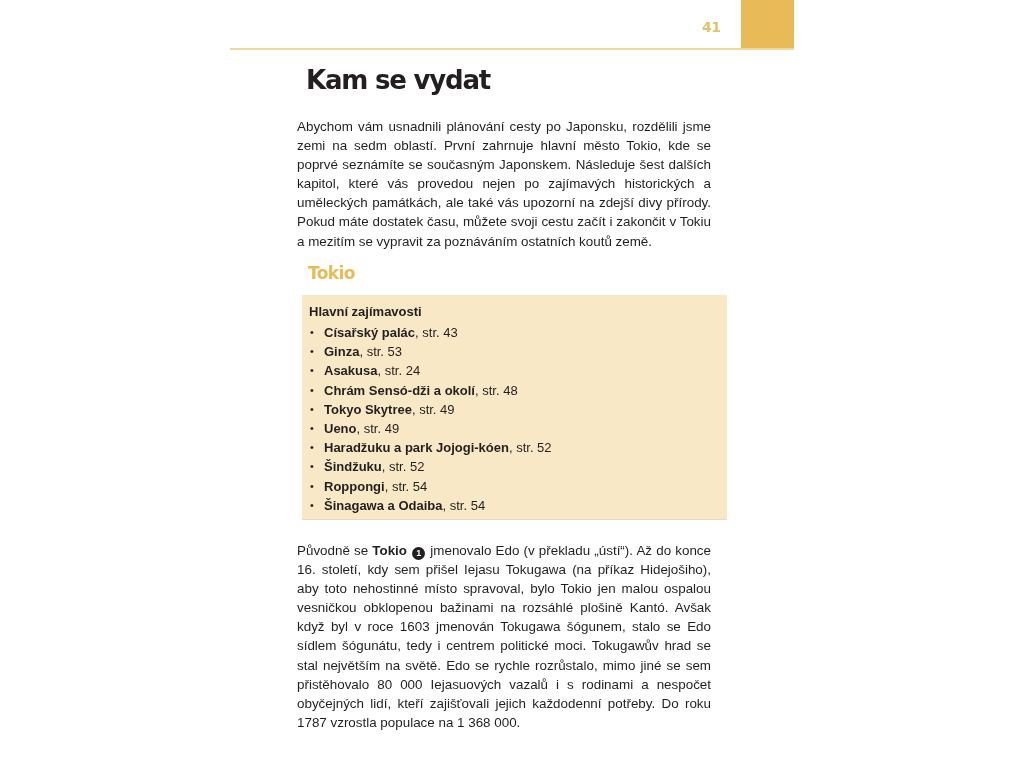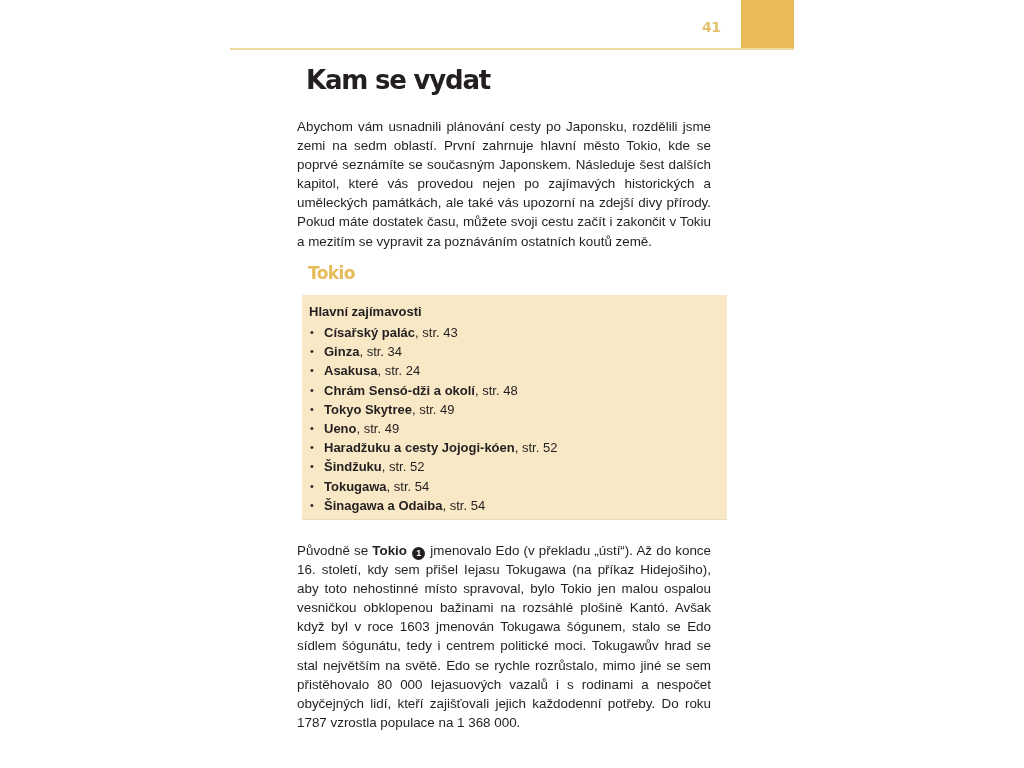--- a/index.html
+++ b/index.html
@@ -154,27 +154,27 @@
   <h1 class="title">Kam se vydat</h1>
 
   <p class="body-text intro">Abychom vám usnadnili plánování cesty po Japonsku, rozdělili jsme zemi na sedm oblastí. První zahrnuje hlavní město Tokio, kde se poprvé seznámíte se současným Japonskem. Následuje šest dalších kapitol, které vás provedou nejen po zajímavých historických a uměleckých památkách, ale také vás upozorní na zdejší divy přírody. Pokud máte dostatek času, můžete svoji cestu začít i zakončit v Tokiu a mezitím se vypravit za poznáváním ostatních koutů země.</p>
 
   <h2 class="section-heading">Tokio</h2>
 
   <div class="highlights-box">
     <h3 class="box-title">Hlavní zajímavosti</h3>
     <ul class="hl-list">
       <li class="hl-item"><span class="bullet">•</span><span class="hl-name">Císařský palác</span><span>, str. 43</span></li>
-      <li class="hl-item"><span class="bullet">•</span><span class="hl-name">Ginza</span><span>, str. 34</span></li>
+      <li class="hl-item"><span class="bullet">•</span><span class="hl-name">Ginza</span><span>, str. 53</span></li>
       <li class="hl-item"><span class="bullet">•</span><span class="hl-name">Asakusa</span><span>, str. 24</span></li>
       <li class="hl-item"><span class="bullet">•</span><span class="hl-name">Chrám Sensó-dži a okolí</span><span>, str. 48</span></li>
       <li class="hl-item"><span class="bullet">•</span><span class="hl-name">Tokyo Skytree</span><span>, str. 49</span></li>
       <li class="hl-item"><span class="bullet">•</span><span class="hl-name">Ueno</span><span>, str. 49</span></li>
-      <li class="hl-item"><span class="bullet">•</span><span class="hl-name">Haradžuku a cesty Jojogi-kóen</span><span>, str. 52</span></li>
+      <li class="hl-item"><span class="bullet">•</span><span class="hl-name">Haradžuku a park Jojogi-kóen</span><span>, str. 52</span></li>
       <li class="hl-item"><span class="bullet">•</span><span class="hl-name">Šindžuku</span><span>, str. 52</span></li>
-      <li class="hl-item"><span class="bullet">•</span><span class="hl-name">Tokugawa</span><span>, str. 54</span></li>
+      <li class="hl-item"><span class="bullet">•</span><span class="hl-name">Roppongi</span><span>, str. 54</span></li>
       <li class="hl-item"><span class="bullet">•</span><span class="hl-name">Šinagawa a Odaiba</span><span>, str. 54</span></li>
     </ul>
   </div>
 
   <p class="body-text main-text"><span>Původně se </span><b>Tokio</b> <span class="marker">1</span><span> jmenovalo Edo (v překladu „ústí“). Až do konce 16. století, kdy sem přišel Iejasu Tokugawa (na příkaz Hidejošiho), aby toto nehostinné místo spravoval, bylo Tokio jen malou ospalou vesničkou obklopenou bažinami na rozsáhlé plošině Kantó. Avšak když byl v roce 1603 jmenován Tokugawa šógunem, stalo se Edo sídlem šógunátu, tedy i centrem politické moci. Tokugawův hrad se stal největším na světě. Edo se rychle rozrůstalo, mimo jiné se sem přistěhovalo 80 000 Iejasuových vazalů i s rodinami a nespočet obyčejných lidí, kteří zajišťovali jejich každodenní potřeby. Do roku 1787 vzrostla populace na 1 368 000.</span></p>
 
 </div>
 
 </body></html>

